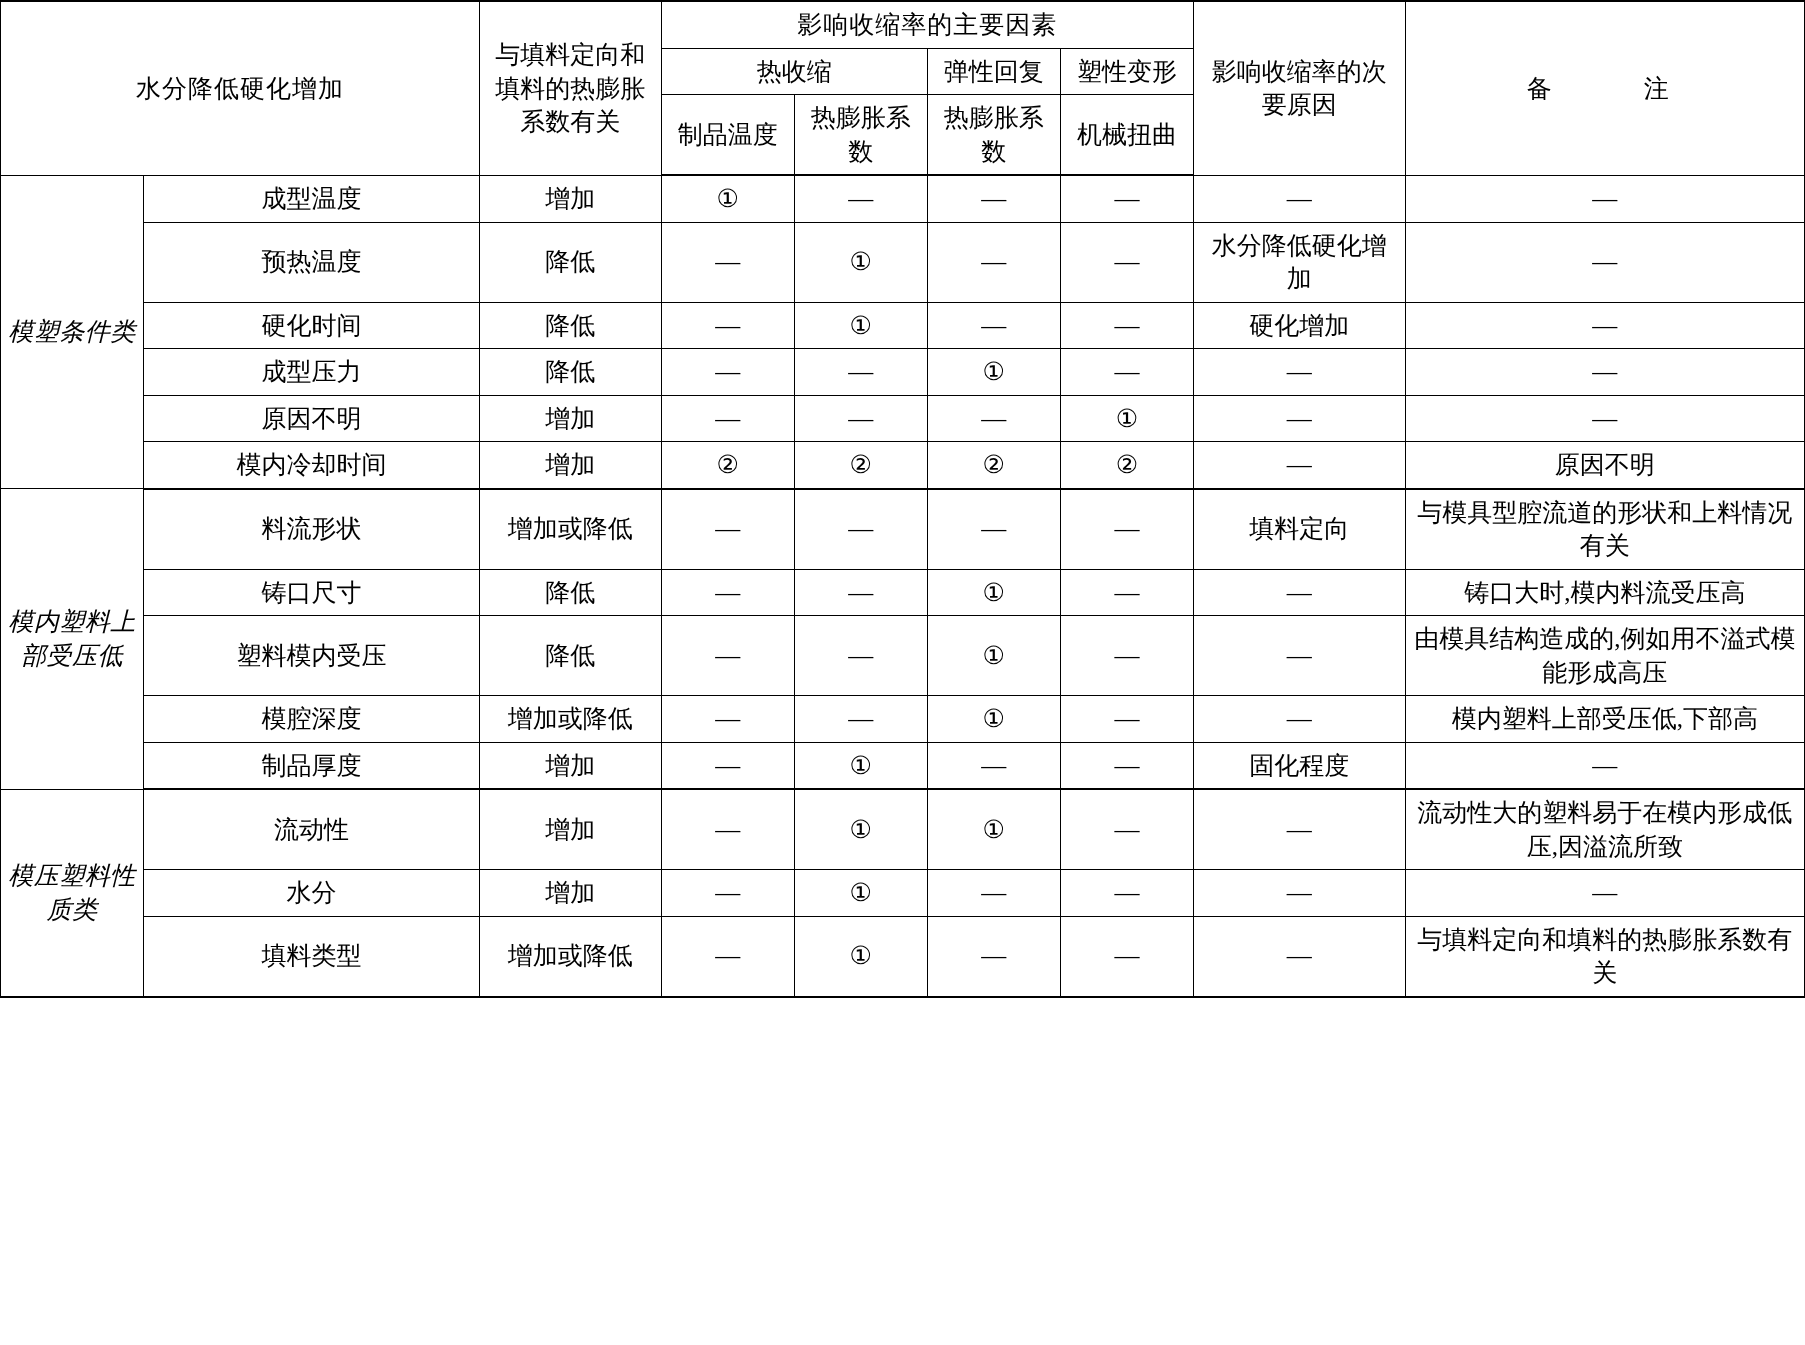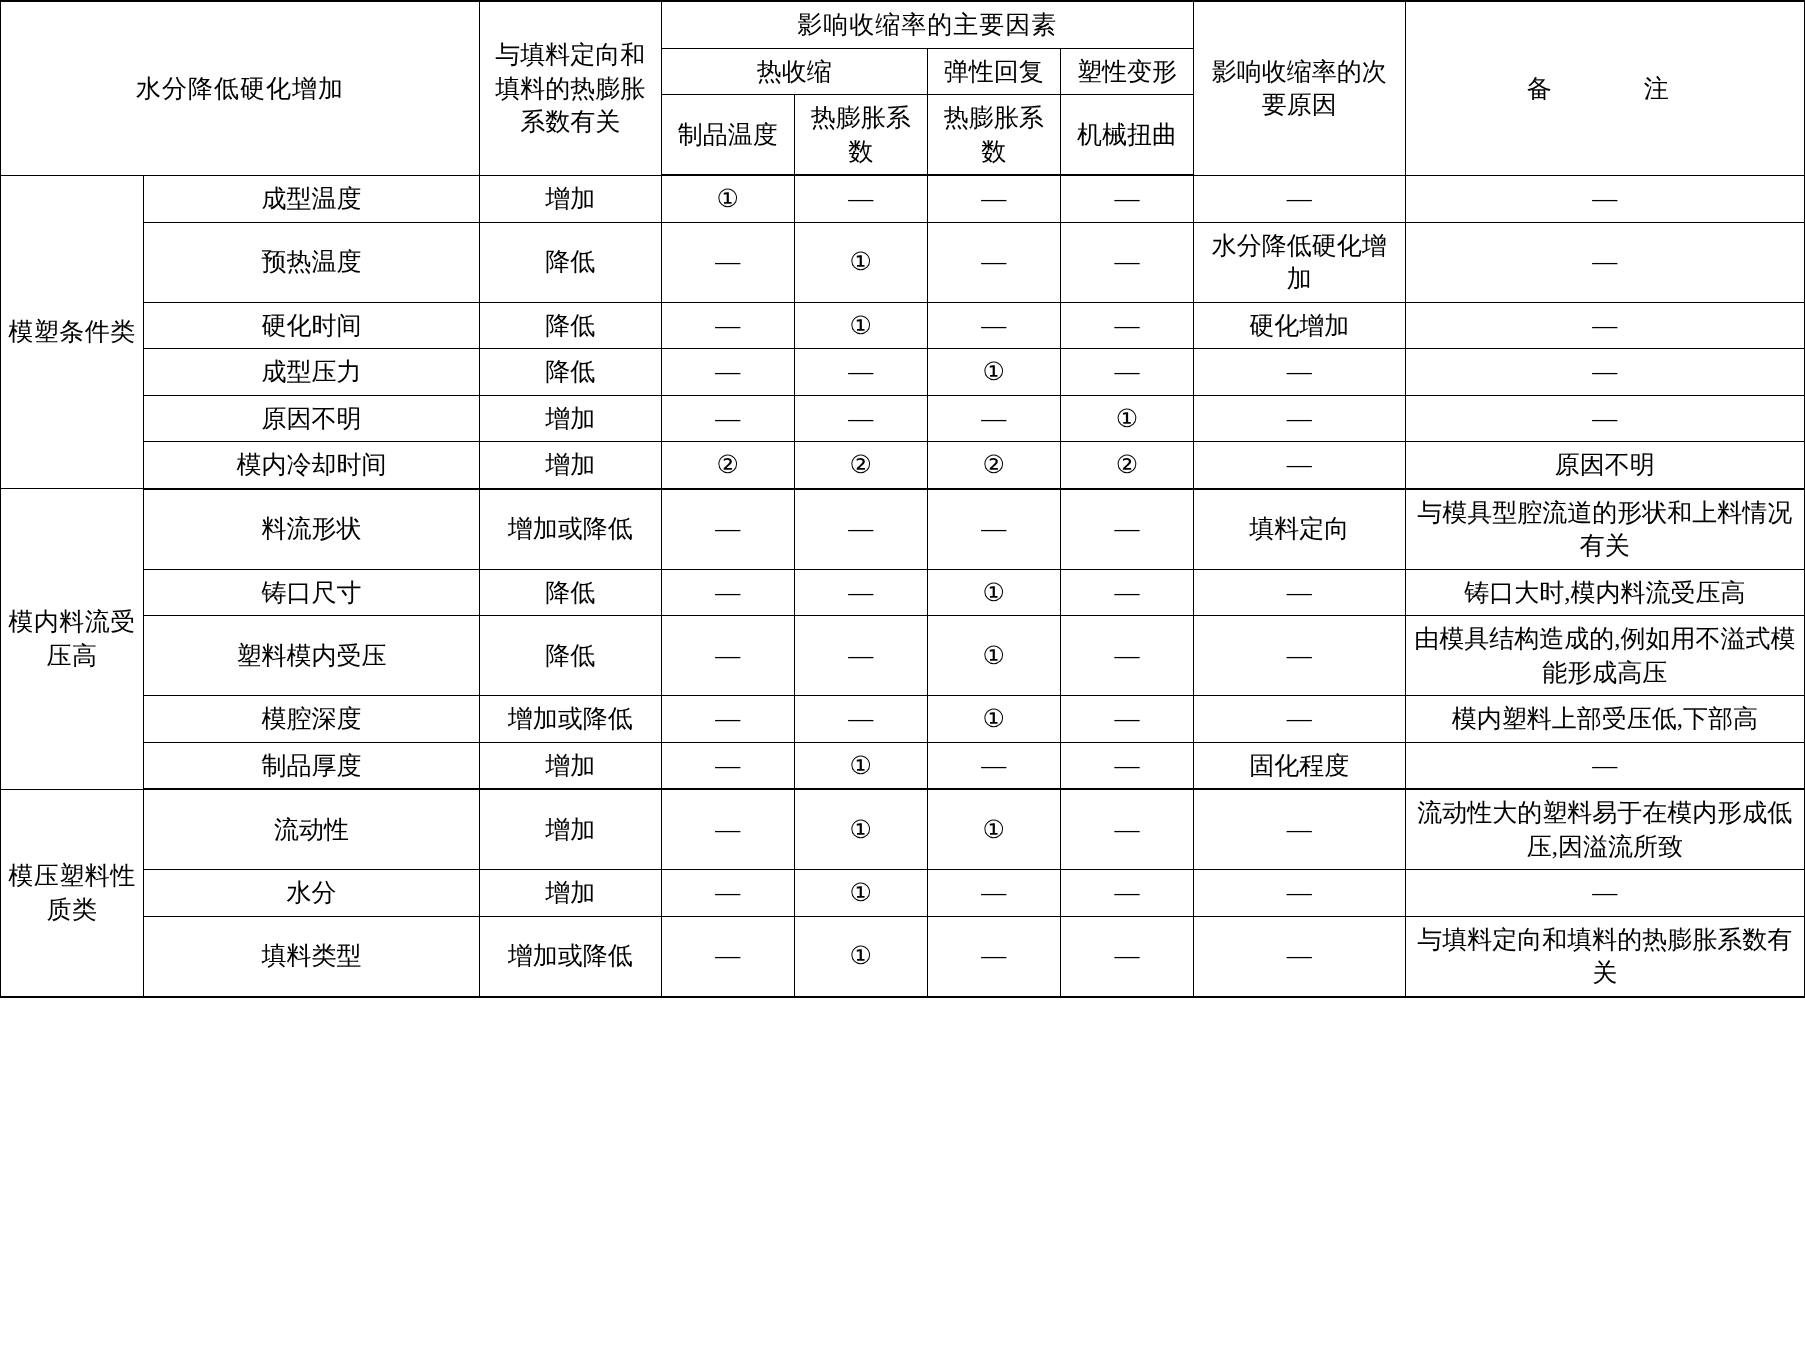--- a/index.html
+++ b/index.html
@@ -41,20 +41,21 @@
     border-bottom: 2.5px solid #000 !important;
   }
   .col-group {
     font-size: 25px;
     line-height: 1.35;
   }
   .cat-cell {
     font-size: 25px;
     line-height: 1.4;
     letter-spacing: 0.5px;
+    font-style: italic;
   }
   .note-cell {
     text-align: left;
     padding-left: 18px;
     padding-right: 14px;
     line-height: 1.45;
   }
   .note-cell.center { text-align: center; padding-left: 6px; }
   .dash { font-size: 25px; }
   .circ { font-size: 27px; }
@@ -164,21 +165,21 @@
     <td>增加</td>
     <td class="circ">②</td>
     <td class="circ">②</td>
     <td class="circ">②</td>
     <td class="circ">②</td>
     <td class="dash">—</td>
     <td class="note-cell center">原因不明</td>
   </tr>
 
   <tr>
-    <td rowspan="5" class="cat-cell">模内料流受压高</td>
+    <td rowspan="5" class="cat-cell">模内塑料上部受压低</td>
     <td>料流形状</td>
     <td>增加或降低</td>
     <td class="dash">—</td>
     <td class="dash">—</td>
     <td class="dash">—</td>
     <td class="dash">—</td>
     <td>填料定向</td>
     <td class="note-cell">与模具型腔流道的形状和上料情况有关</td>
   </tr>
 

